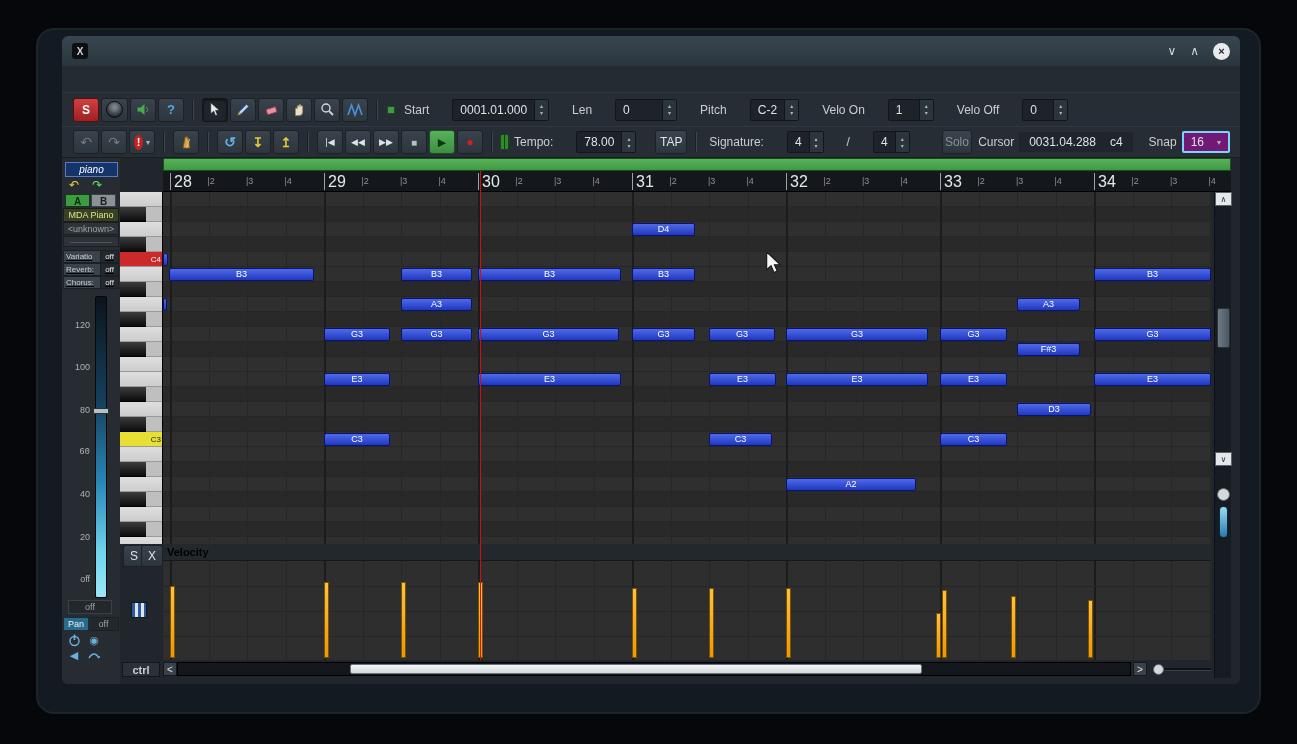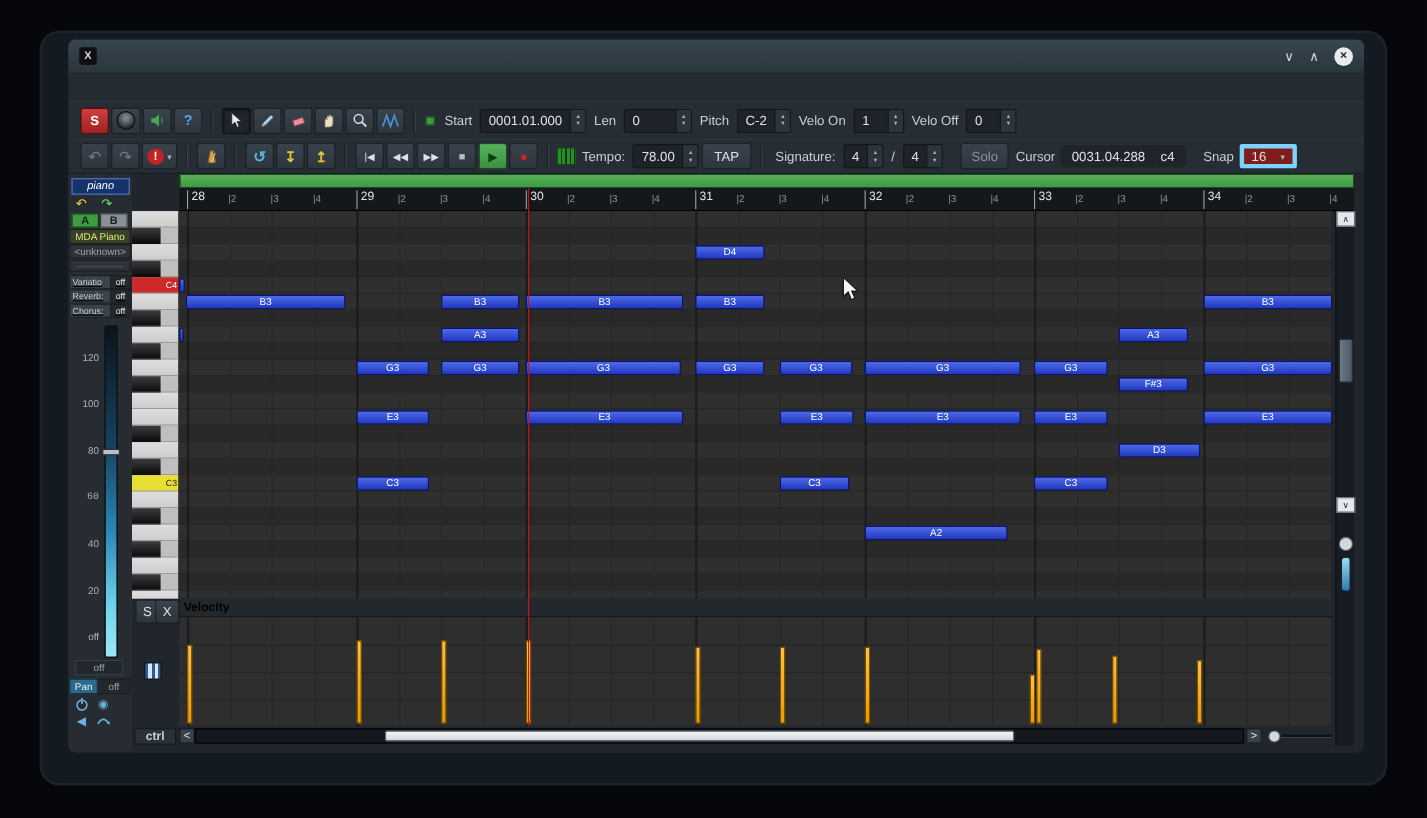--- a/index.html
+++ b/index.html
@@ -17,39 +17,39 @@
 .menu-item{color:#c9ced3;font-size:13px;padding:3px 11px;}
 
 .tbar{position:absolute;left:0;right:0;display:flex;align-items:center;padding:0 10px;background:#262d34;border-top:1px solid #2f3840;}
 #tbar1{top:56px;height:34px;}
 #tbar2{top:90px;height:32px;border-bottom:1px solid #171d23;}
 .tbtn{height:24px;min-width:26px;margin:0 1px;background:linear-gradient(#3a434c,#2d353d);border:1px solid #1b2127;border-radius:3px;display:flex;align-items:center;justify-content:center;color:#dfe3e6;font-size:12px;padding:0 4px;white-space:nowrap;}
 .tbtn.small{height:22px;min-width:22px;}
 .pressed{background:#1f252b;border-color:#11161b;box-shadow:inset 0 1px 3px #000a;}
 .sep{width:2px;height:20px;border-left:1px solid #1a2026;border-right:1px solid #3d464f;margin:0 7px;}
 .tlabel{color:#c9ced3;font-size:12px;margin:0 5px;white-space:nowrap;}
-.spin{display:inline-flex;align-items:stretch;height:22px;background:#1d2329;border:1px solid #11161b;border-radius:2px;color:#dde2e6;font-size:12px;margin:0 2px;}
+.spin{display:inline-flex;align-items:stretch;height:22px;background:#1d2329;border:1px solid #11161b;border-radius:2px;color:#dde2e6;font-size:12px;margin:0 18px;}
 .spin .val{display:flex;align-items:center;padding:0 7px;white-space:nowrap;}
 .spin .arr{width:14px;display:flex;flex-direction:column;align-items:center;justify-content:center;gap:1px;background:#2c343c;border-left:1px solid #11161b;color:#aab2ba;font-size:6px;line-height:6px;}
 .sbtn{background:linear-gradient(#d04040,#a02020);color:#fff;font-weight:bold;border-color:#5a0e0e;}
 .knob{width:17px;height:17px;border-radius:50%;background:radial-gradient(circle at 50% 35%,#7a8288 15%,#23282d 75%);border:1px solid #0a0c0e;display:inline-block;}
 .qmark{color:#58a8e8;font-weight:bold;font-size:13px;}
 .undo{color:#737b83;font-size:14px;}
 .panic-dot{width:15px;height:15px;border-radius:50%;background:#c42222;color:#fff;font-size:11px;font-weight:bold;display:flex;align-items:center;justify-content:center;}
 .ddarrow{color:#aab2ba;font-size:8px;margin-left:3px;}
 .loopg{color:#58b7e8;font-size:14px;font-weight:bold;}
 .punch{color:#e8c832;font-size:13px;font-weight:bold;}
 .transg{font-size:9px;letter-spacing:0;}
 .stopg{color:#b8bec4;font-size:10px;}
 .playbtn{background:linear-gradient(#56b25a,#3c8f40);border-color:#1d4a1f;}
 .playg{color:#0c3a10;font-size:11px;}
 .recg{color:#d42222;font-size:12px;}
 .tempoico{width:18px;height:16px;background:#2d8a2d;border:1px solid #134a13;border-radius:2px;background-image:repeating-linear-gradient(90deg,transparent 0 3px,#0a3a0a 3px 4px);}
 .flatval{background:#1f252b;color:#dde2e6;font-size:12px;padding:3px 10px;border-radius:2px;white-space:nowrap;}
-.snapbox{display:inline-flex;align-items:center;height:22px;background:#7f1d1d;border:4px solid #7dd3fc;border-radius:2px;color:#dde2e6;font-size:12px;padding:0 7px;gap:10px;}
+.snapbox{display:inline-flex;align-items:center;height:22px;background:#701a75;border:2px solid #7dd3fc;border-radius:2px;color:#dde2e6;font-size:12px;padding:0 7px;gap:10px;}
 .dim{color:#8a9298;}
 .gdot{width:8px;height:8px;background:#3f9b42;border:1px solid #1d4a1f;margin:0 4px 0 2px;display:inline-block;}
 
 #editor{position:absolute;left:0;top:122px;right:0;bottom:0;background:#20262c;}
 #sidebar{position:absolute;left:0;top:0;width:58px;bottom:0;background:#262c32;}
 #part-tab{position:absolute;left:3px;top:4px;width:53px;height:15px;background:#15346b;border:1px solid #5a7ac0;color:#fff;font-size:10px;font-style:italic;display:flex;align-items:center;justify-content:center;}
 .navarr{position:absolute;top:21px;width:18px;height:14px;font-size:12px;line-height:13px;text-align:center;}
 #ab-a{position:absolute;left:3px;top:36px;width:25px;height:13px;background:#3f9b42;color:#0a2a0d;font-size:10px;font-weight:bold;text-align:center;line-height:13px;border:1px solid #123a14;}
 #ab-b{position:absolute;left:29px;top:36px;width:25px;height:13px;background:#8a9298;color:#1a1d20;font-size:10px;font-weight:bold;text-align:center;line-height:13px;border:1px solid #3a4046;}
 #instr{position:absolute;left:1px;top:50px;width:56px;height:14px;background:#3a4028;border:1px solid #1a1d14;color:#d8e87a;font-size:9px;display:flex;align-items:center;justify-content:center;overflow:hidden;}
@@ -64,21 +64,21 @@
 #mtrack{position:absolute;left:33px;top:0;width:12px;height:302px;border:1px solid #05090c;border-radius:2px;background:linear-gradient(180deg,#0c141c 0%,#15405e 35%,#2a88b8 62%,#6fd4ec 85%,#9ae8f8 100%);}
 #mhandle{position:absolute;left:31px;top:112px;width:16px;height:6px;background:#b8c0c6;border:1px solid #2a3036;border-radius:1px;}
 #volbox{position:absolute;left:6px;top:442px;width:44px;height:14px;border:1px solid #39424b;background:#23282d;color:#9aa2a8;font-size:9px;display:flex;align-items:center;justify-content:center;}
 #panrow{position:absolute;left:1px;top:459px;width:56px;height:14px;display:flex;}
 #panrow .pl{width:26px;background:#2a6a8a;color:#eaf2f6;font-size:9px;display:flex;align-items:center;justify-content:center;border:1px solid #14303e;}
 #panrow .pv{flex:1;background:#23282d;color:#9aa2a8;font-size:9px;display:flex;align-items:center;justify-content:center;border:1px solid #1a1f24;border-left:none;}
 .sbicon{position:absolute;width:16px;height:14px;display:flex;align-items:center;justify-content:center;color:#6ab0dc;font-size:11px;}
 
 #partbar{position:absolute;left:101px;top:0;width:1068px;height:13px;background:linear-gradient(#58b258,#3e9b42);border:1px solid #1d4a1f;}
 #ruler{position:absolute;left:101px;top:13px;width:1068px;height:21px;background:#14181d;border-bottom:1px solid #000;overflow:hidden;}
-.rl-meas{position:absolute;top:2px;height:17px;color:#e4e8ea;font-size:11px;border-left:1px solid #9aa2aa;padding-left:3px;text-align:center;}
+.rl-meas{position:absolute;top:2px;height:17px;color:#e4e8ea;font-size:16px;border-left:1px solid #9aa2aa;padding-left:3px;text-align:center;}
 .rl-beat{position:absolute;top:5px;color:#8a9199;font-size:9px;}
 
 #keyboard{position:absolute;left:58px;top:34px;width:43px;height:352px;background:#d6d6d6;overflow:hidden;border-right:1px solid #000;}
 .pkey{position:absolute;left:0;width:43px;height:15px;background:linear-gradient(#dedede,#cccccc);box-shadow:inset 0 -1px 0 #9a9a9a;}
 .pkey-black{background:#bfbfbf;}
 .bkcap{position:absolute;left:0;top:0;width:26px;height:15px;background:linear-gradient(#3c3c3c,#0c0c0c);border-bottom:1px solid #000;}
 .klab{position:absolute;right:2px;top:3px;font-size:8px;color:#fff;}
 #canvas{position:absolute;left:101px;top:34px;width:1048px;height:352px;background:#2e2e2e;overflow:hidden;}
 .crow{position:absolute;left:0;width:1048px;height:15px;background:#2f2f2f;border-bottom:1px solid #262626;}
 .crow-dark{background:#292929;}

